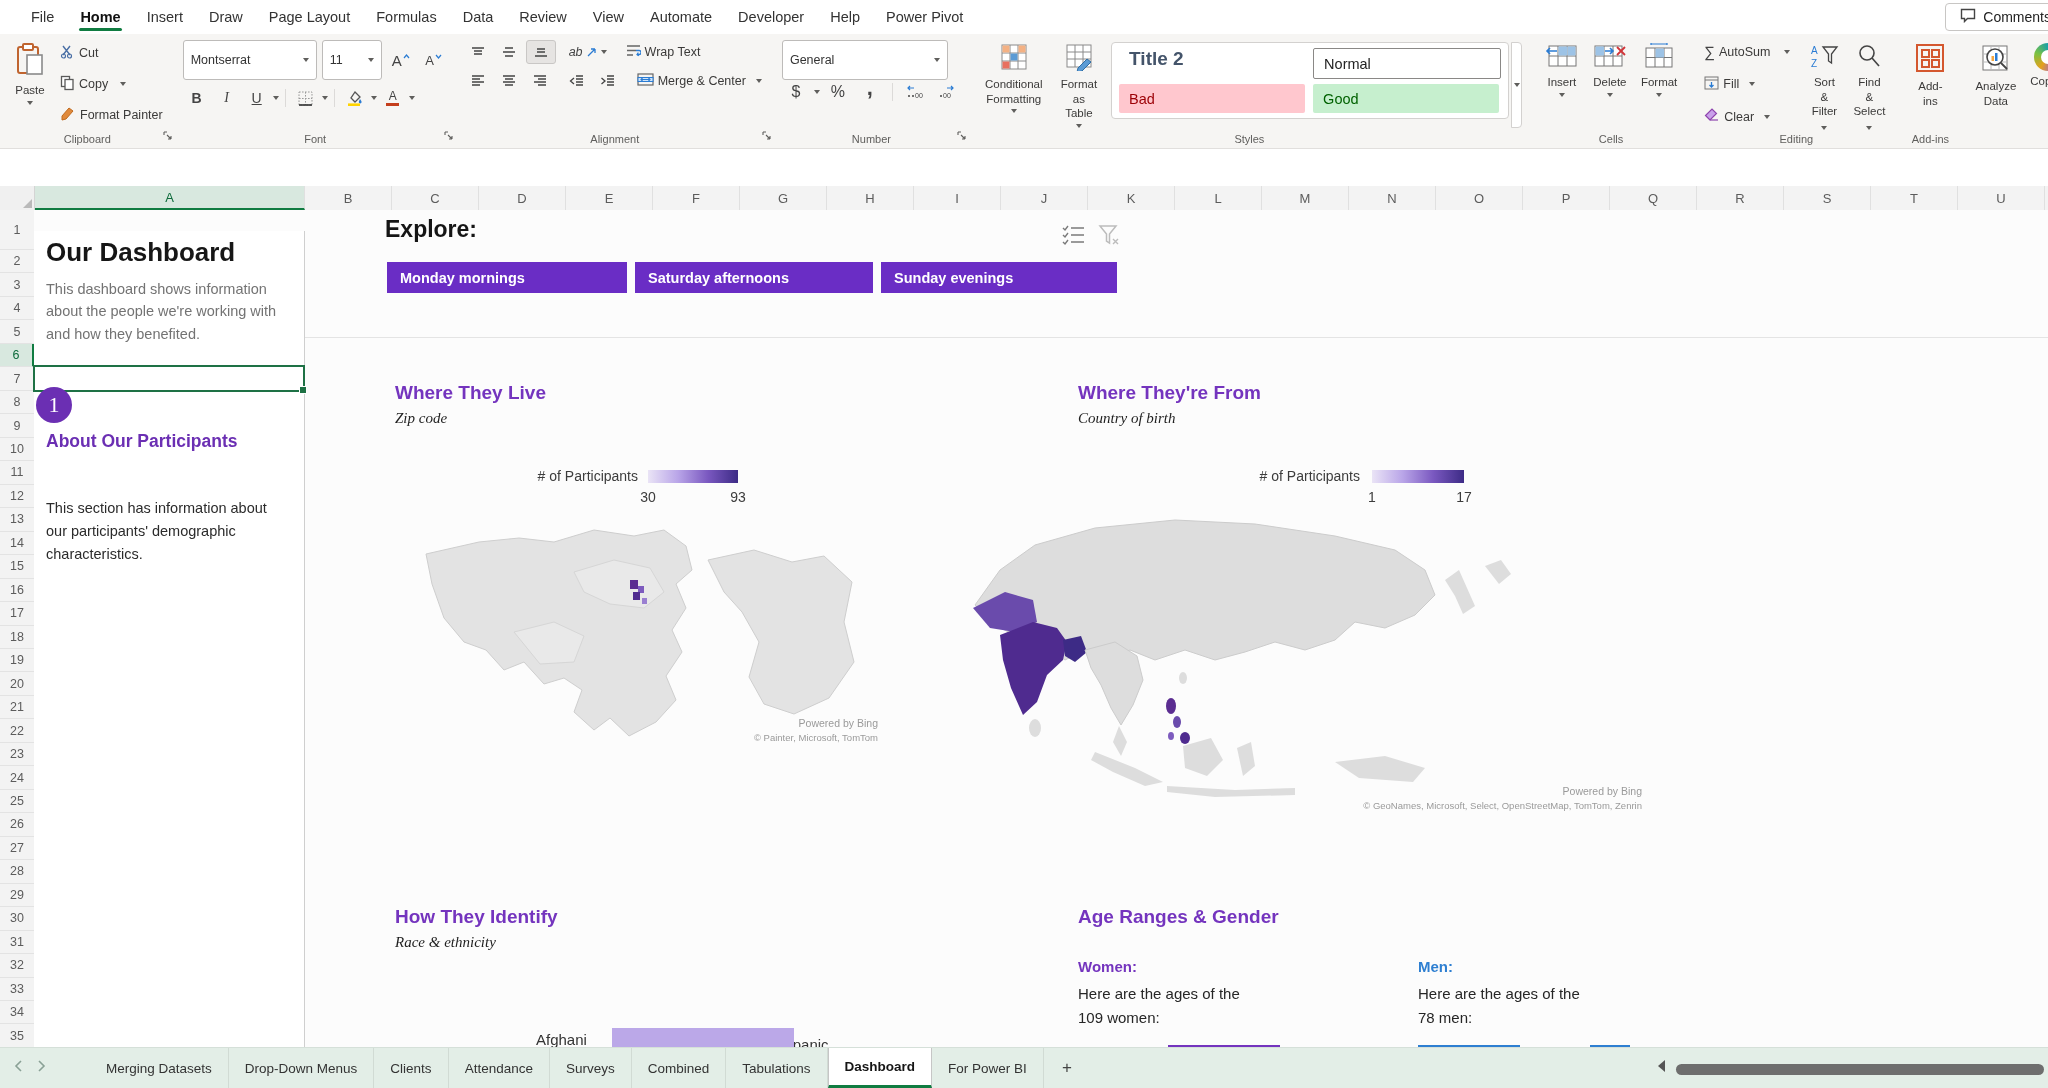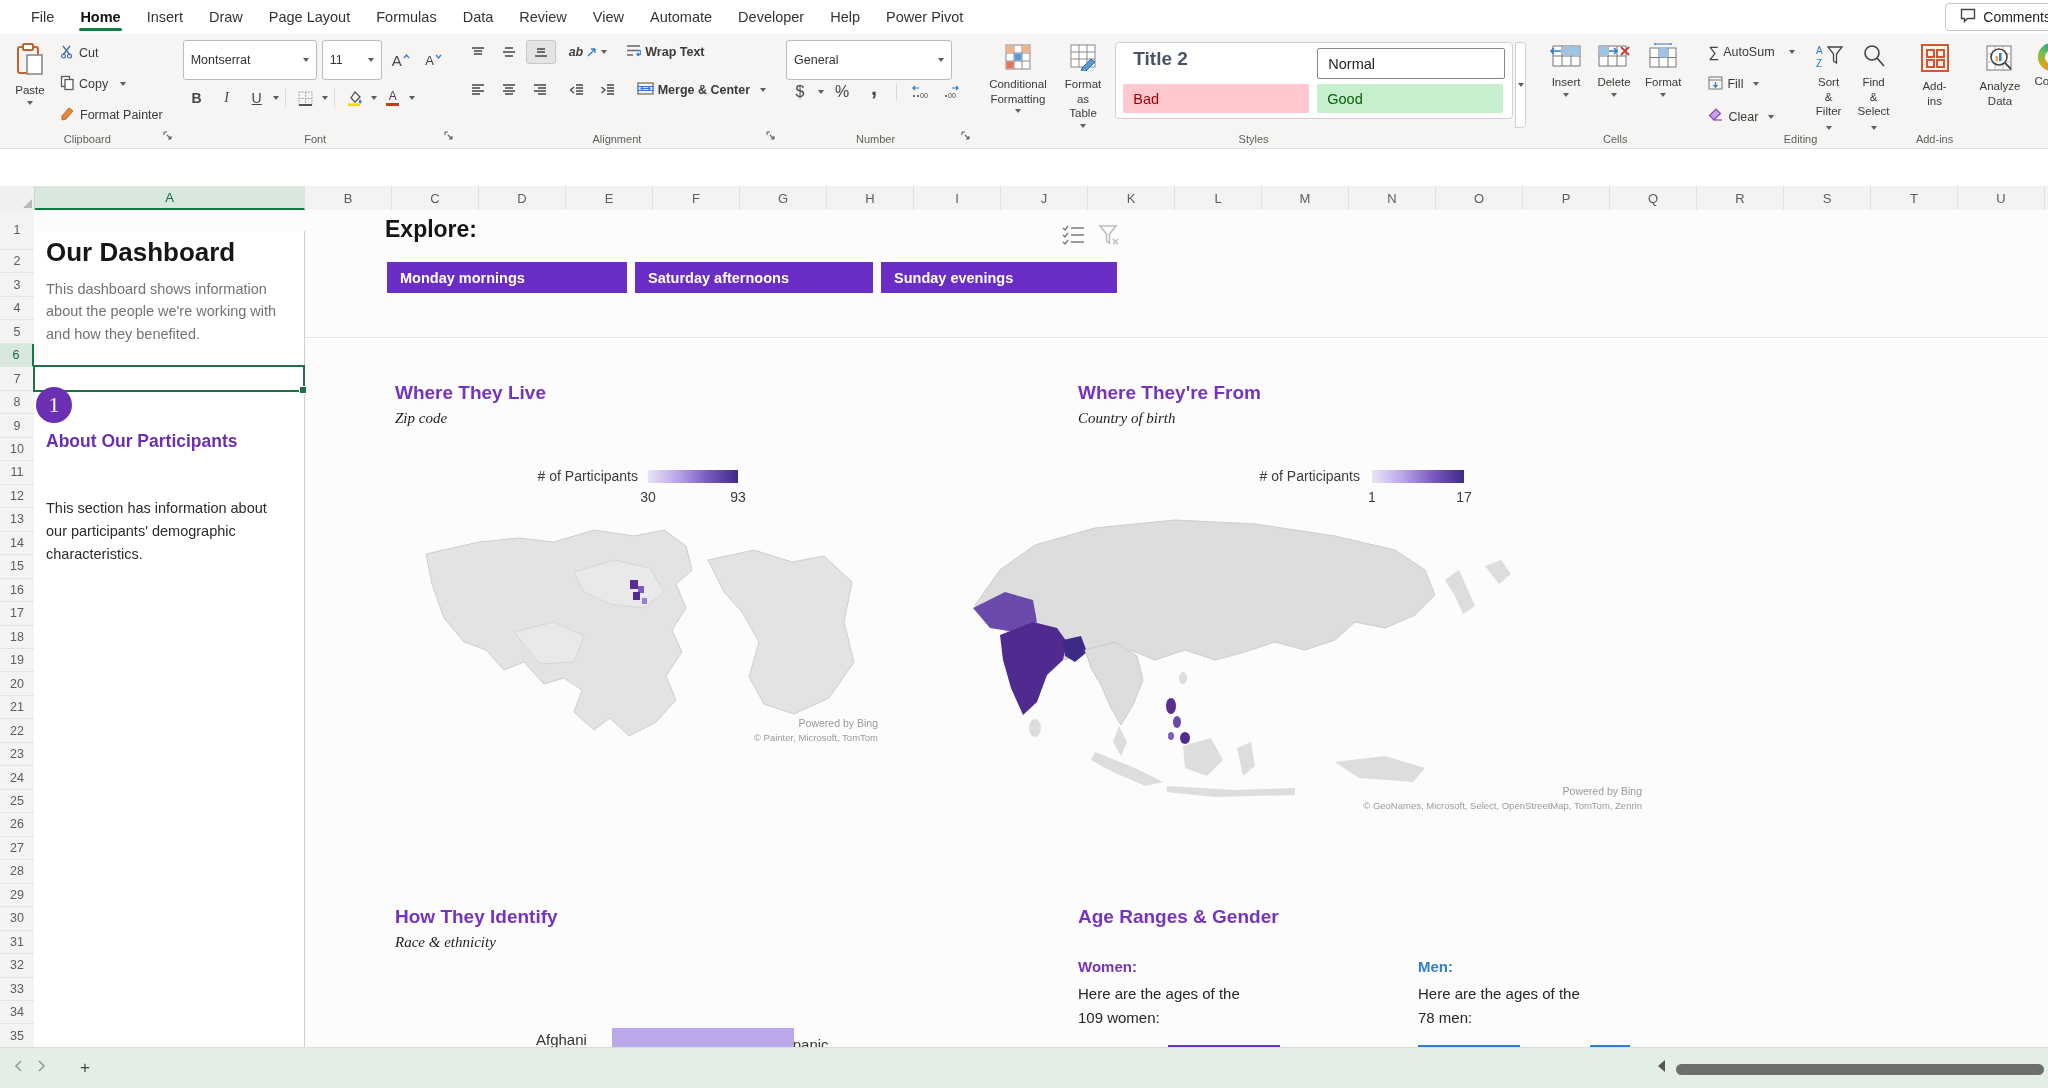--- a/index.html
+++ b/index.html
@@ -210,21 +210,21 @@
         </div>
       </div>
       <div class="rlabel">Font</div>
       <span class="launcher"><svg width="9" height="9" viewBox="0 0 9 9">
             <path d="M1 1v3M1 1h3M8 8L4 4M8 8v-3M8 8h-3" stroke="#5f5e5c" stroke-width="1.1" fill="none"></path>
           </svg></span>
     </div>
     <div class="gsep"></div>
 
     <div class="rgroup">
-      <div class="col" style="gap:15px;font-weight:bold;">
+      <div class="col" style="gap:6px;">
         <div class="row" style="gap:3px;">
           <div class="glyphbtn">
               <svg width="14" height="12" viewBox="0 0 14 12">
                 <path d="M1 2h12M3 5h8M3 8h8" stroke="#444" stroke-width="1.4"></path>
               </svg>
             </div>
           <div class="glyphbtn">
               <svg width="14" height="12" viewBox="0 0 14 12">
                 <path d="M3 2h8M1 6h12M3 10h8" stroke="#444" stroke-width="1.4"></path>
               </svg>
@@ -698,20 +698,31 @@
 
   <div class="tabbar">
     <div class="tabnav">
       <span><svg width="9" height="14" viewBox="0 0 9 14">
             <path d="M7 2L2 7l5 5" stroke="#8aa196" stroke-width="1.6" fill="none"></path>
           </svg></span>
       <span><svg width="9" height="14" viewBox="0 0 9 14">
             <path d="M2 2l5 5-5 5" stroke="#8aa196" stroke-width="1.6" fill="none"></path>
           </svg></span>
     </div>
+    <div id="sheet-tabs" style="display:flex;align-items:stretch;margin-left:28px;">
+        <div class="stab">Merging Datasets</div>
+        <div class="stab">Drop-Down Menus</div>
+        <div class="stab">Clients</div>
+        <div class="stab">Attendance</div>
+        <div class="stab">Surveys</div>
+        <div class="stab">Combined</div>
+        <div class="stab">Tabulations</div>
+        <div class="stab active">Dashboard</div>
+        <div class="stab">For Power BI</div>
+      </div>
     <div class="addtab">+</div>
   </div>
   <div class="abs" style="left:1630px;bottom:12px;"><span class="vdots"></span></div>
   <span class="abs" style="left:1656px;bottom:11px;"><svg width="10" height="14" viewBox="0 0 10 14">
         <path d="M9 1L2 7l7 6z" fill="#555"></path>
       </svg></span>
   <div class="hthumb"></div>
 
 </div>
 

